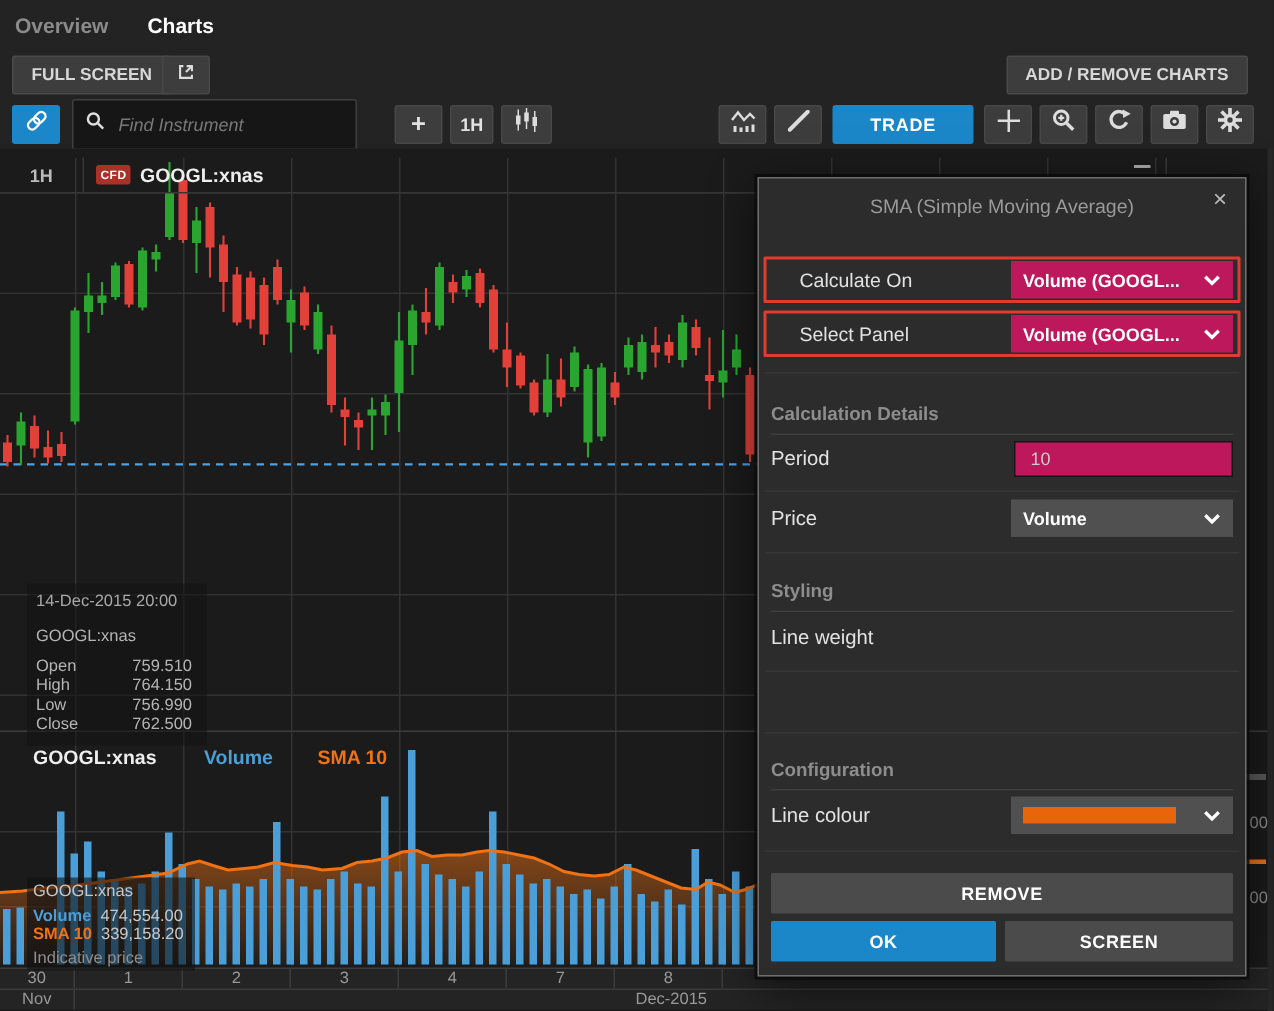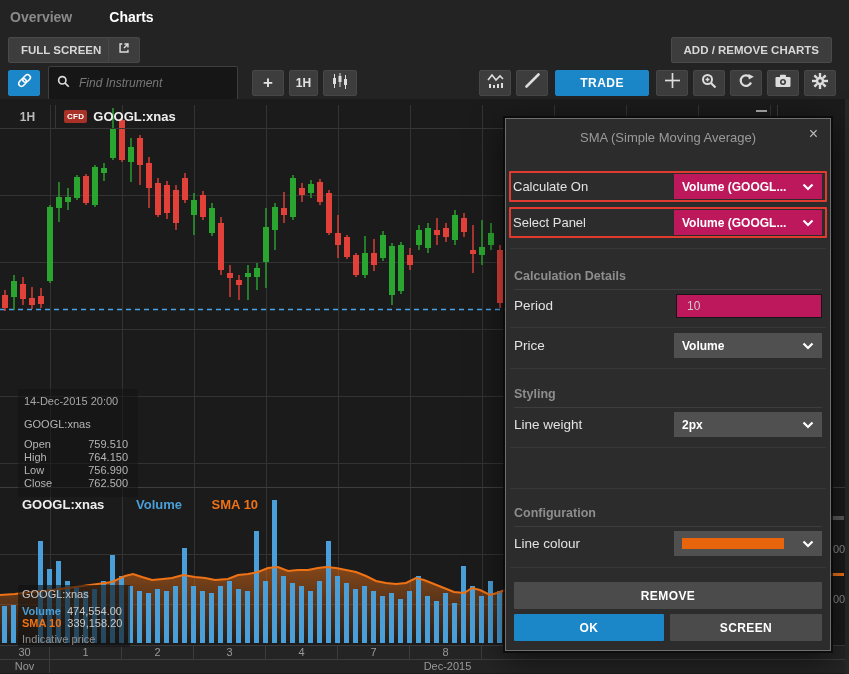--- a/index.html
+++ b/index.html
@@ -1,31 +1,31 @@
 <!DOCTYPE html>
 <html><head>
 <meta charset="utf-8">
 <style>
   html,body{margin:0;padding:0}
   body{width:849px;height:674px;background:#282828;font-family:"Liberation Sans",sans-serif;position:relative;overflow:hidden;color:#ddd;
        --accent:#1b87c9;--hlred:#e13b30;--sma:#ef7215;--volblue:#4a9fd8}
   .abs{position:absolute}
   
-  .topnav{position:absolute;left:0;top:0;width:100%;height:33px;background:#232323;display:flex;align-items:center;gap:37px;padding-left:10px;box-sizing:border-box}
+  .topnav{position:absolute;left:0;top:0;width:100%;height:33px;background:#232323;display:flex;align-items:center;gap:26px;padding-left:10px;box-sizing:border-box}
   .tab{font-weight:bold;font-size:14px;color:#8a8a8a;cursor:default}
   .tab.active{color:#fff}
   
   .bar2{position:absolute;top:33px;left:0;width:100%;height:33px;background:#232323}
   .btn{background:#3d3d3d;border:1px solid #4a4a4a;color:#d8d8d8;font-weight:bold;font-size:11.5px;border-radius:2px;height:26px;display:inline-flex;align-items:center;justify-content:center;padding:0 12px;box-sizing:border-box}
   .ibtn{width:32px;height:26px;background:#3d3d3d;border:1px solid #474747;border-radius:2px;display:inline-flex;align-items:center;justify-content:center;box-sizing:border-box}
   .ibtn.blue{background:var(--accent);border-color:var(--accent)}
   
   .ctoolbar{position:absolute;top:66px;left:0;width:100%;height:33px;background:#232323;display:flex;align-items:center;justify-content:space-between;padding:0 13px 0 8px;box-sizing:border-box}
   .tgroup{display:flex;align-items:center;gap:5px}
-  .search{width:190px;height:26px;background:#161616;border:1px solid #3f3f3f;border-radius:2px;display:flex;align-items:center;padding:16px 8px;gap:7px;box-sizing:border-box;margin-left:3px;margin-right:9px}
+  .search{width:190px;height:26px;background:#161616;border:1px solid #3f3f3f;border-radius:2px;display:flex;align-items:center;padding:16px 8px;gap:7px;box-sizing:border-box;margin-left:3px;margin-right:20px}
   .search input{background:transparent;border:none;outline:none;color:#ccc;font-style:italic;font-size:12px;width:100%;font-family:"Liberation Sans",sans-serif}
   .search input::placeholder{color:#787878;font-style:italic}
   .trade{background:var(--accent);border:1px solid var(--accent);color:#fff;font-weight:bold;font-size:12px;height:26px;padding:0 24px;border-radius:2px;display:inline-flex;align-items:center;letter-spacing:.5px;box-sizing:border-box;margin:16px 2px}
   .txtbtn{font-weight:bold;font-size:12px;color:#e2e2e2}
   
   .module{position:absolute;left:0;top:99px;width:845px;height:575px;background:#1b1b1b}
   .chead{position:absolute;top:6px;left:0;width:777px;height:23px;border-bottom:1px solid #363636;display:flex;align-items:center;z-index:3}
   .interval-cell{width:55px;height:100%;border-right:1px solid #363636;color:#bbb;font-weight:bold;font-size:12px;display:flex;align-items:center;justify-content:center}
   .badge{background:#a83228;color:#fff;font-size:8px;font-weight:bold;padding:2px 3px;border-radius:2px;margin:0 6px 0 8px;letter-spacing:.3px}
   .symbol{color:#eee;font-weight:bold;font-size:13px}
@@ -51,21 +51,21 @@
   .mrow{position:absolute;left:0;top:560px;width:845px;height:13px;background:#242424;border-top:1px solid #3c3c3c;display:flex;font-size:11px;color:#999;z-index:1}
   .mrow .c{border-right:1px solid #3c3c3c;text-align:center;line-height:13px;box-sizing:border-box}
   .mrow .rest{flex:1;text-align:center;line-height:13px}
   .frag{position:absolute;font-size:11px;color:#8a8a8a;z-index:1}
   .minimize{position:absolute;left:756px;top:11px;width:11px;height:2px;background:#aaa;z-index:3}
   
   .dialog{position:absolute;left:505px;top:118px;width:326px;height:533px;background:#2c2c2c;border:1px solid #6e6e6e;box-shadow:0 0 0 2px rgba(10,10,10,.8),0 8px 30px rgba(0,0,0,.6);box-sizing:border-box;z-index:10}
   .dtitle{position:absolute;top:11px;left:0;width:100%;text-align:center;color:#9a9a9a;font-size:13px}
   .dclose{position:absolute;right:12px;top:7px;color:#bbb;font-size:16px;line-height:16px;cursor:default}
   .hlrow{position:absolute;left:3px;right:3px;height:31px;border:2px solid var(--hlred);display:flex;align-items:center;box-sizing:border-box;border-radius:1px}
-  .hlrow .lbl{margin-left:2px;font-size:13px;color:#e2e2e2}
+  .hlrow .lbl{margin-left:22px;font-size:13px;color:#e2e2e2}
   .dd{height:25px;background:#be185d;display:flex;align-items:center;justify-content:space-between;padding:0 8px;box-sizing:border-box;width:148px}
   .dd .txt{font-weight:bold;font-size:12px;color:#fff;white-space:nowrap;overflow:hidden}
   .dd.light{background:#505050}
   .dd.inrow{position:absolute;right:3px;top:1px}
   .dhead{position:absolute;left:8px;right:8px;color:#8d8d8d;font-weight:bold;font-size:12.5px;border-bottom:1px solid #3e3e3e;padding-bottom:6px}
   .drow{position:absolute;left:8px;right:8px;height:25px;display:flex;align-items:center;justify-content:space-between}
   .drow .lbl{font-size:13.5px;color:#e2e2e2}
   .pinput{width:146px;height:24px;background:#be185d;border:1px solid #161616;color:#ccc;font-size:12px;padding:0 10px;box-sizing:border-box;font-family:"Liberation Sans",sans-serif;outline:none}
   .sep{position:absolute;left:4px;right:4px;height:1px;background:#373737}
   .swatch{width:102px;height:11px}
@@ -525,26 +525,20 @@
       <svg class="chev" width="12" height="8" viewBox="0 0 12 8">
           <path d="M1.5 1.5 L6 6 L10.5 1.5" fill="none" stroke="#fff" stroke-width="2.2"></path>
         </svg>
     </div>
   </div>
   <div class="sep" style="top:249px"></div>
 
   <div class="dhead" style="top:268px">Styling</div>
   <div class="drow" style="top:293px">
     <span class="lbl">Line weight</span>
-    <div class="dd light">
-      <span class="txt">2px</span>
-      <svg class="chev" width="12" height="8" viewBox="0 0 12 8">
-          <path d="M1.5 1.5 L6 6 L10.5 1.5" fill="none" stroke="#fff" stroke-width="2.2"></path>
-        </svg>
-    </div>
   </div>
   <div class="sep" style="top:328px"></div>
   <div class="sep" style="top:369px"></div>
 
   <div class="dhead" style="top:387px">Configuration</div>
   <div class="drow" style="top:412px">
     <span class="lbl">Line colour</span>
     <div class="dd light">
       <div class="swatch" id="lineColourSwatch" style="background: rgb(232, 101, 11);"></div>
       <svg class="chev" width="12" height="8" viewBox="0 0 12 8">

